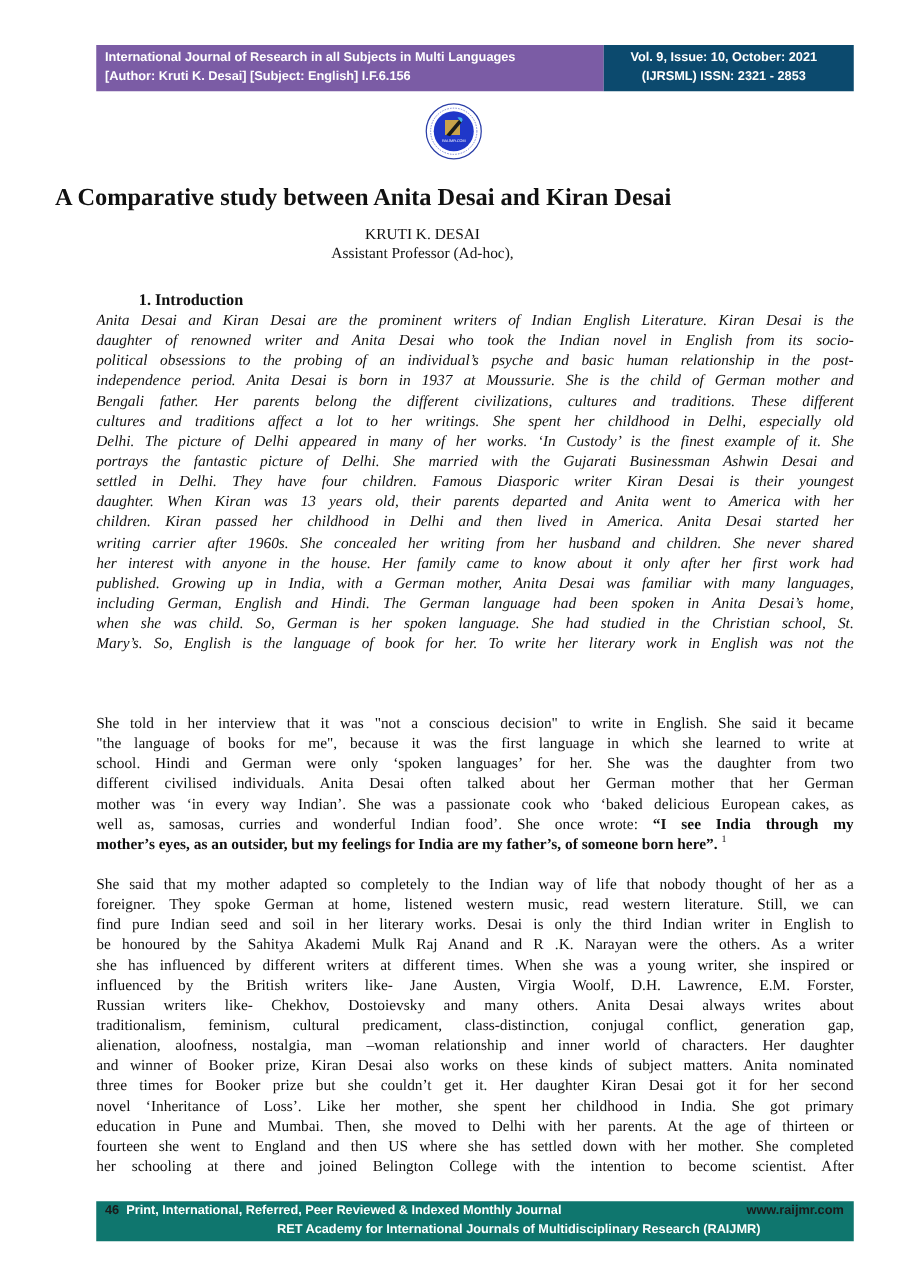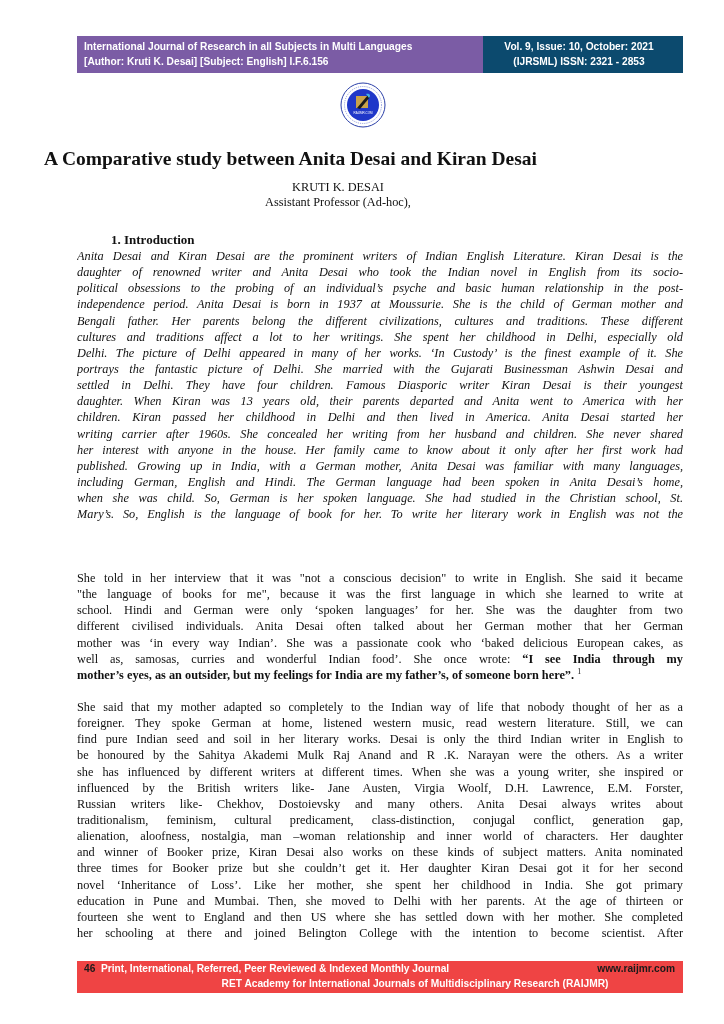--- a/index.html
+++ b/index.html
@@ -17,21 +17,21 @@
   .author-block span { display: block; }
 
   .section-heading { position: absolute; left: 77px; top: 232px; font-weight: bold; font-size: 13px; margin-left: 34px; }
 
   .body-text { position: absolute; left: 77px; width: 606px; font-size: 12.3px; }
   .ln { display: block; height: 16.15px; line-height: 16.15px; text-align: justify; text-align-last: justify; white-space: nowrap; overflow: hidden; }
   .ln.last { text-align-last: left; }
   .ln b { font-weight: bold; }
   .ln sup { font-size: 8px; vertical-align: super; line-height: 0; }
 
-  .ftr { position: absolute; left: 77px; top: 961px; width: 606px; height: 32px; background: #ef4444; font-family: "Liberation Sans", sans-serif; font-weight: bold; font-size: 10.2px; }
+  .ftr { position: absolute; left: 77px; top: 961px; width: 606px; height: 32px; background: #0f766e; font-family: "Liberation Sans", sans-serif; font-weight: bold; font-size: 10.2px; }
   .ftr-pg { position: absolute; left: 7px; top: 2px; color: #1a1a1a; }
   .ftr-l1 { position: absolute; left: 24px; top: 2px; color: #fff; white-space: nowrap; }
   .ftr-url { position: absolute; right: 8px; top: 2px; color: #1a1a1a; }
   .ftr-l2 { position: absolute; left: 0; width: 676px; top: 17px; text-align: center; color: #fff; white-space: nowrap; }
 </style>
 </head>
 <body>
 
 <div class="hdr">
   <div class="hdr-left">

